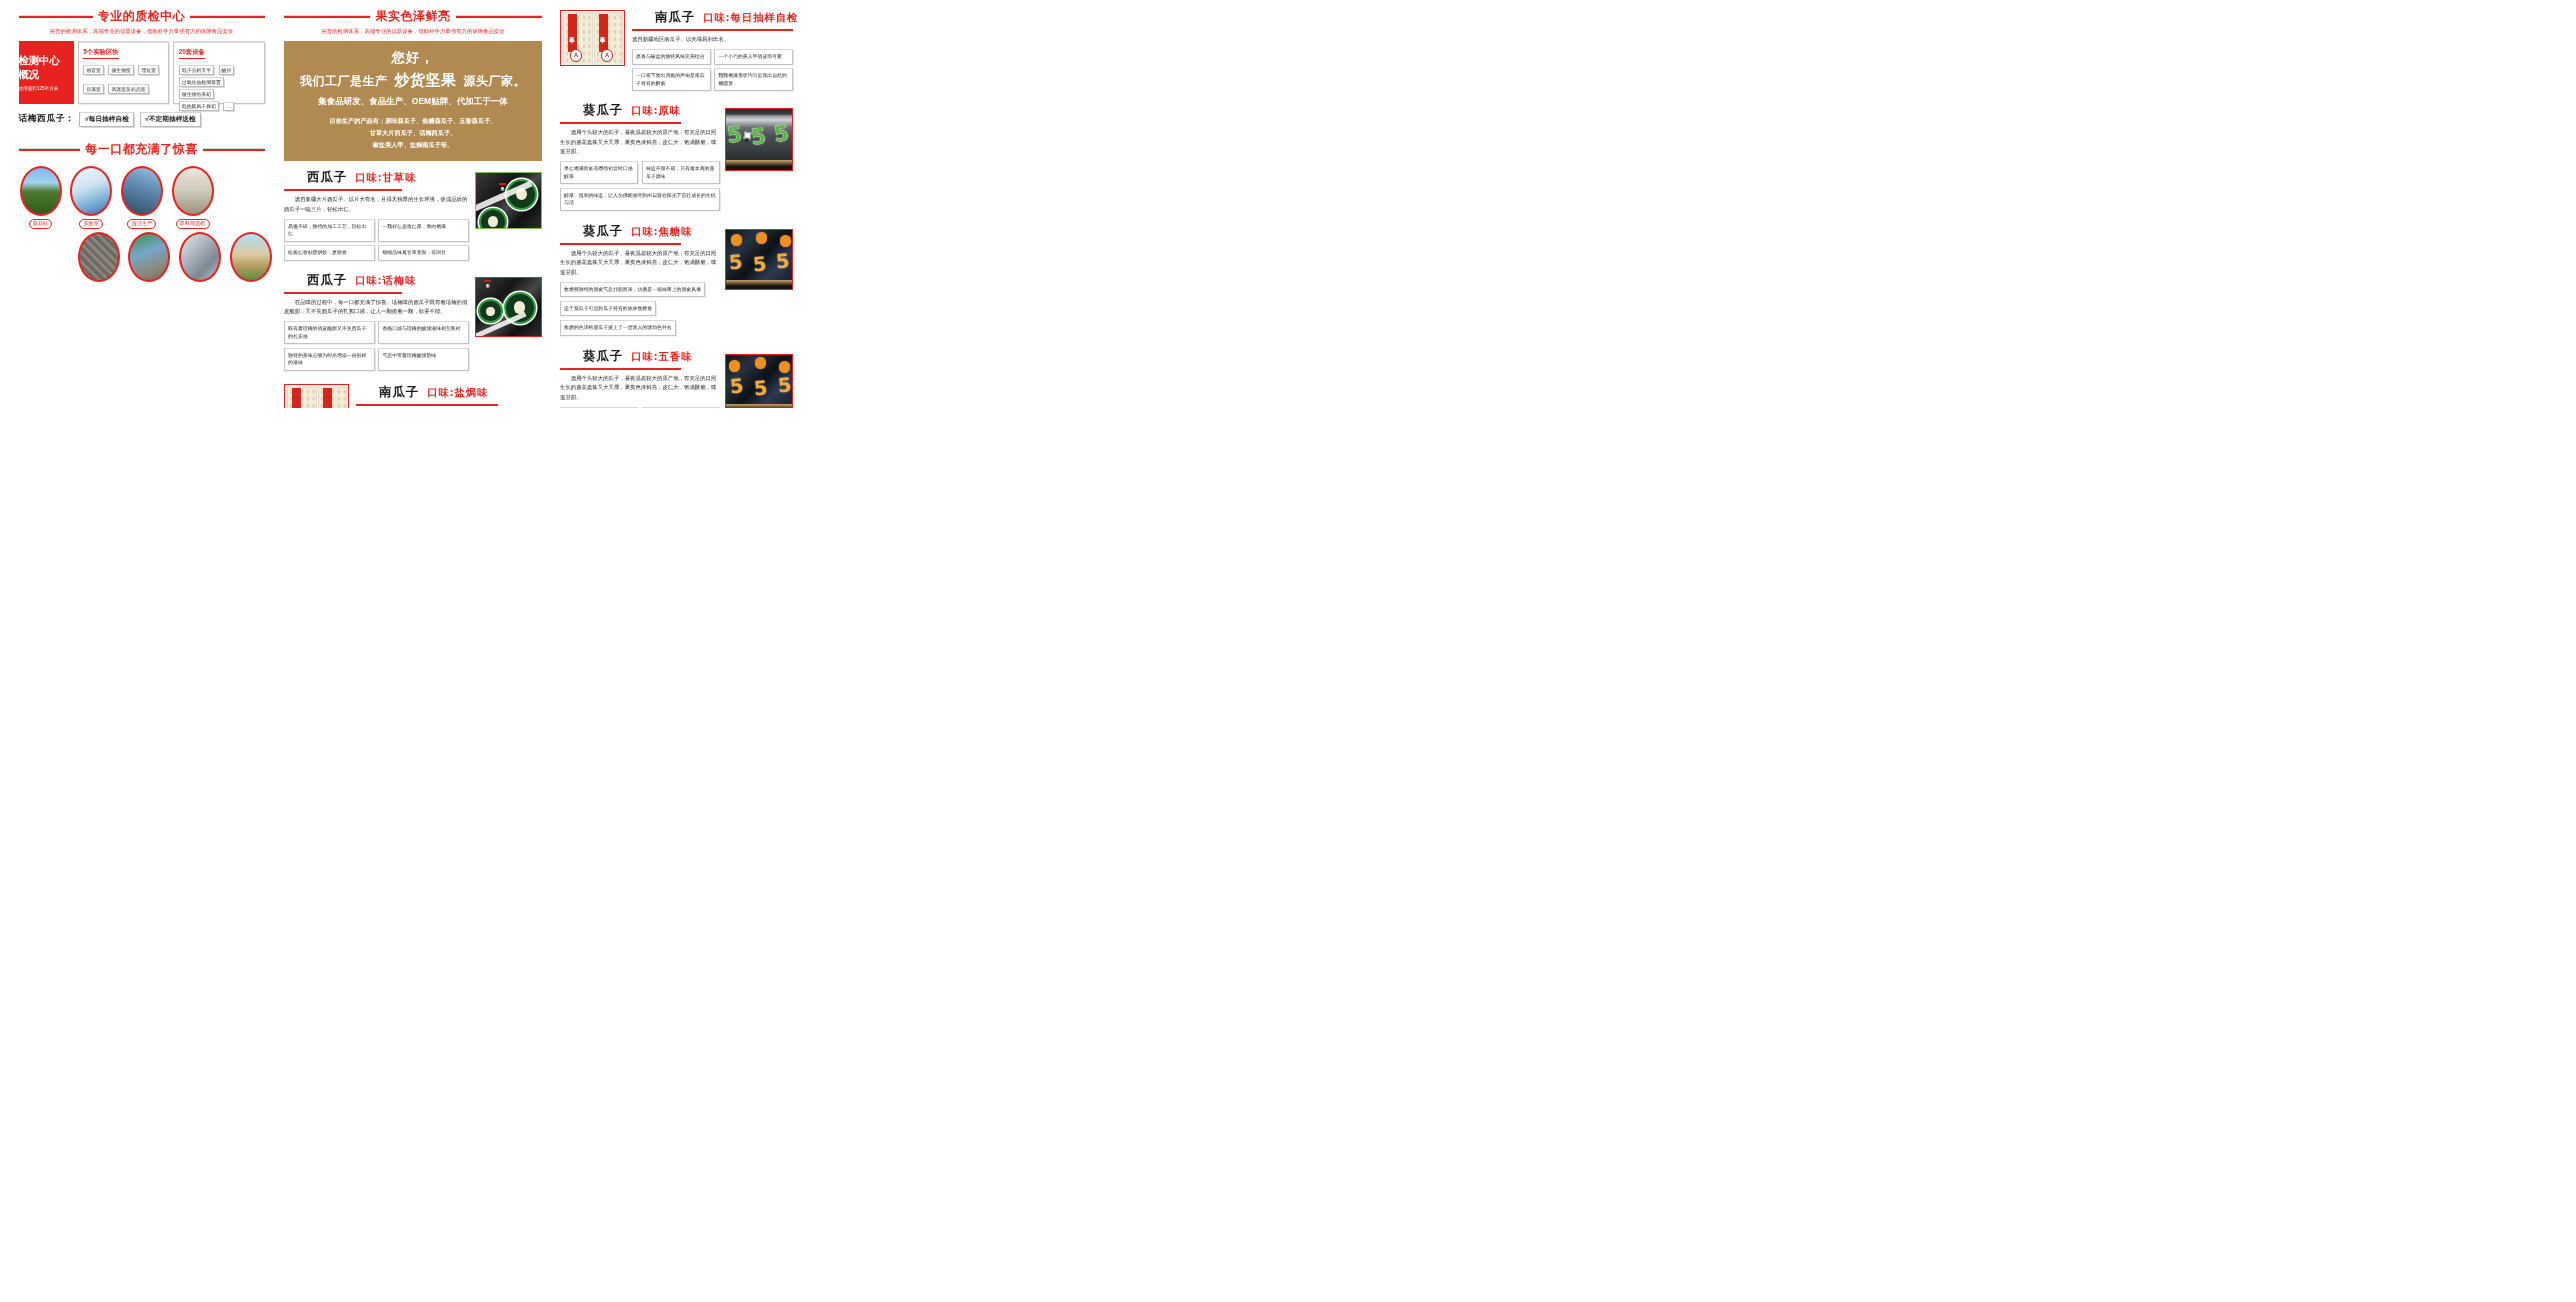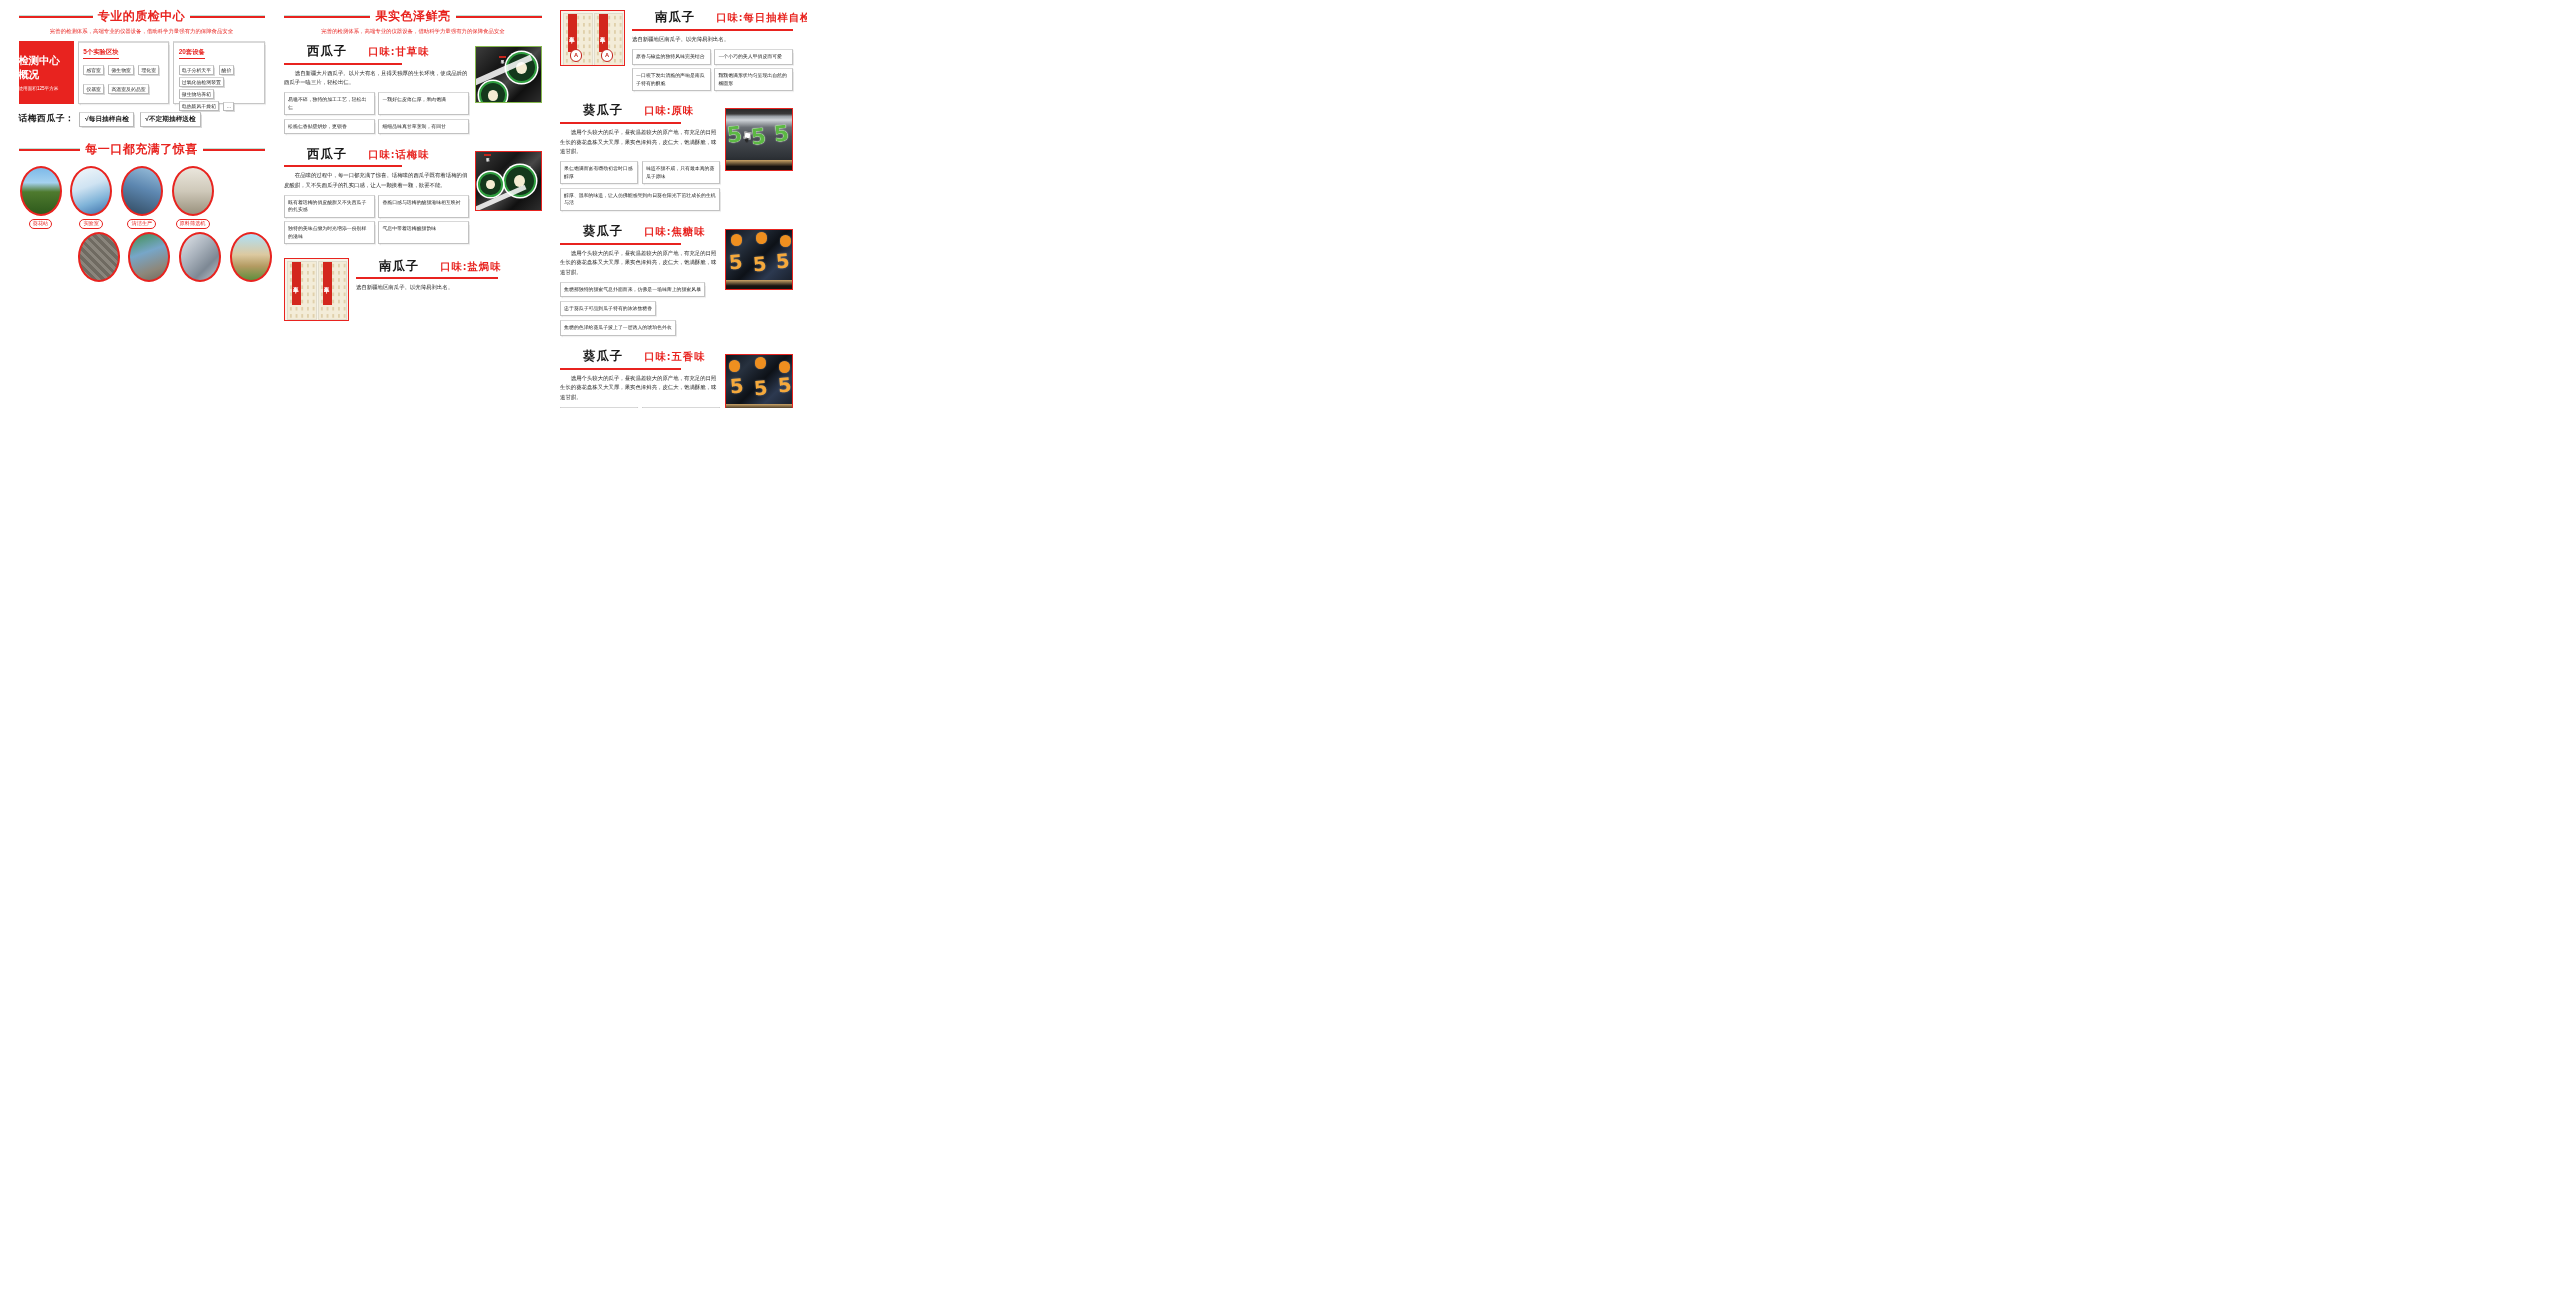--- a/index.html
+++ b/index.html
@@ -55,21 +55,21 @@
   .bb1{font-size:13.4px;font-weight:bold;letter-spacing:1px;}
   .bb2{font-size:12px;font-weight:bold;margin-top:4.1px;letter-spacing:0.5px;}
   .bb2 .em{font-size:15px;margin:0 3.1px;}
   .bb3{font-size:8.5px;font-weight:bold;margin-top:6.2px;}
   .bb4{font-size:6.2px;font-weight:bold;margin-top:6.2px;line-height:2.0;}
 
   
   .flavor{position:relative;margin-top:8.2px;}
   .pad-r{padding-right:73px;}
   .pad-l{padding-left:72px;}
-  .fl-title{display:flex;align-items:baseline;gap:21px;white-space:nowrap;padding-left:23px;}
+  .fl-title{display:flex;align-items:baseline;gap:8px;white-space:nowrap;padding-left:23px;}
   .fl-product{font-size:12.4px;font-weight:bold;font-family:"DejaVu Serif",serif;letter-spacing:1px;}
   .fl-name{font-size:10.3px;font-weight:bold;color:#e8231f;font-family:"DejaVu Serif",serif;letter-spacing:1px;}
   .fl-underline{height:2.1px;background:#e8231f;margin-top:2.6px;}
   .fl-body{font-size:5.4px;line-height:1.75;margin-top:4.1px;}
   .indent{text-indent:2em;}
   .fl-tags{display:grid;grid-template-columns:1fr 1fr;gap:3.6px;margin-top:4.6px;}
   .fl-tags.stack{display:block;}
   .fl-tag{border:0.5px solid #c2c2c2;border-top:1.5px solid #d8d8d8;box-shadow:0.5px 1px 1px rgba(0,0,0,.1);font-size:4.9px;padding:3.1px 3.1px;line-height:1.5;background:#fff;}
   .fl-tag.wide{grid-column:1/3;}
   .fl-tag.fit{display:table;width:auto;margin-bottom:3.6px;}
@@ -198,20 +198,34 @@
   </div>
 
   <div class="col col-mid">
     <div class="sec-head">
       <div class="line"></div>
       <div class="t">果实色泽鲜亮</div>
       <div class="line"></div>
     </div>
     <div class="sec-sub">完善的检测体系，高端专业的仪器设备，借助科学力量强有力的保障食品安全</div>
 
+    <div class="brown-box">
+      <div class="bb1">您好，</div>
+      <div class="bb2">
+        <span>我们工厂是生产</span>
+        <span class="em">炒货坚果</span>
+        <span>源头厂家。</span>
+      </div>
+      <div class="bb3">集食品研发、食品生产、OEM贴牌、代加工于一体</div>
+      <div class="bb4">
+        <div>目前生产的产品有：原味葵瓜子、焦糖葵瓜子、五香葵瓜子、</div>
+        <div>甘草大片西瓜子、话梅西瓜子、</div>
+        <div>椒盐美人甲、盐焗南瓜子等。</div>
+      </div>
+    </div>
 
     <div class="flavor pad-r">
       <div class="fl-title">
         <span class="fl-product">西瓜子</span>
         <span class="fl-name">口味:甘草味</span>
       </div>
       <div class="fl-underline" style="width:118px;"></div>
       <div class="fl-body indent">选自新疆大片西瓜子。以片大有名，且得天独厚的生长环境，使成品后的西瓜子一嗑三片，轻松出仁。</div>
       <div class="fl-tags">
         <div class="fl-tag">易嗑不碎，独特的加工工艺，轻松出仁</div>

